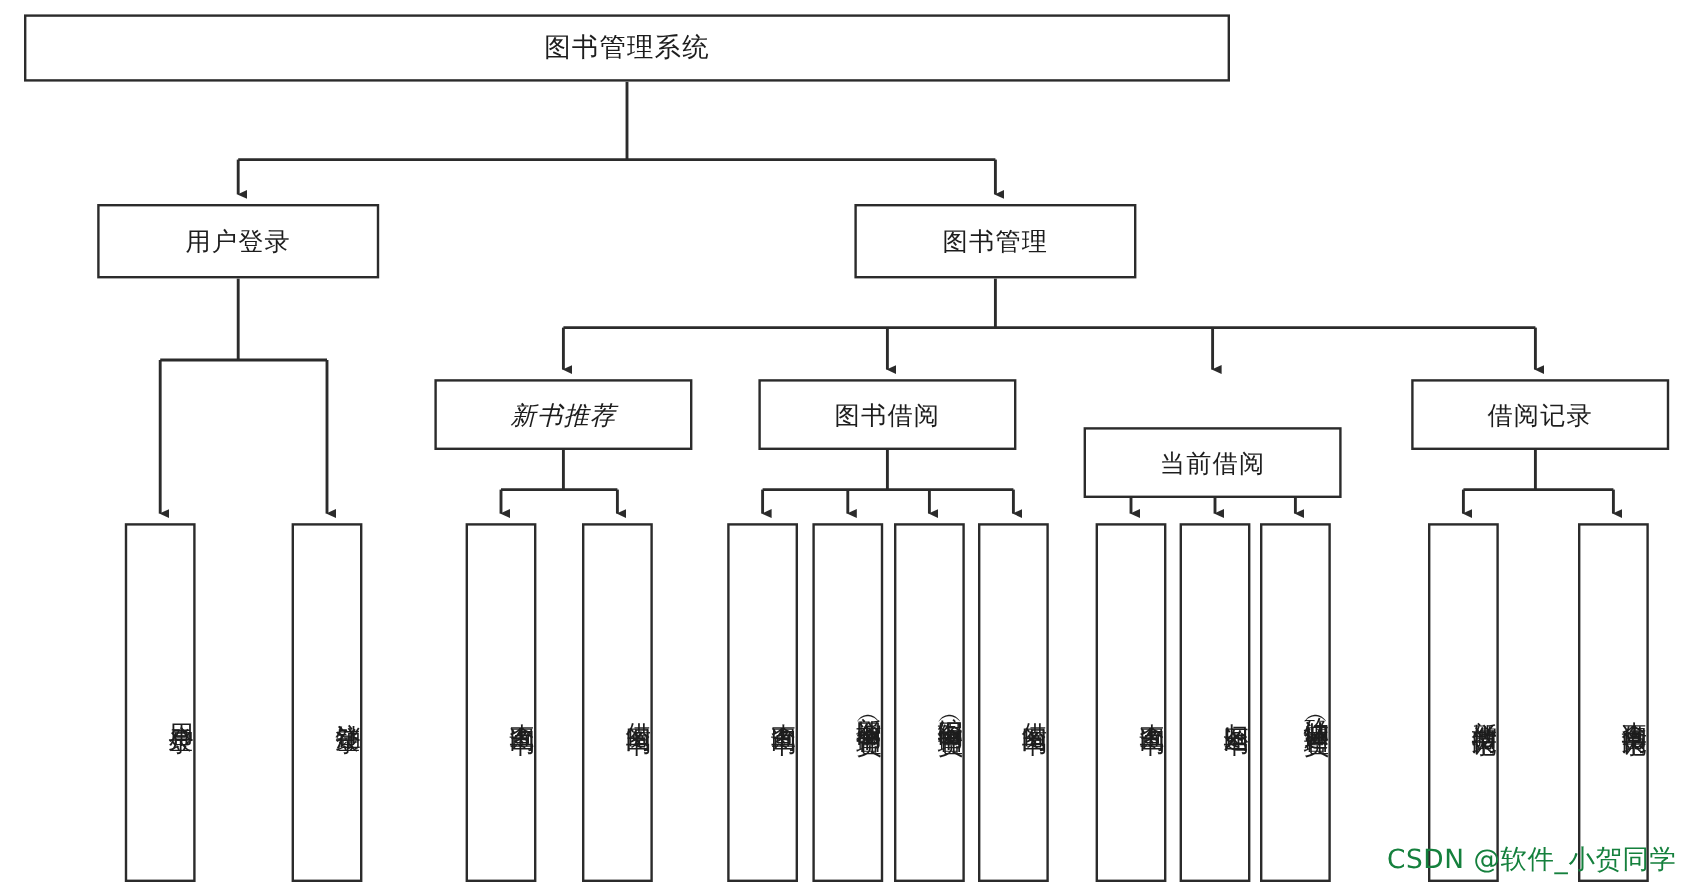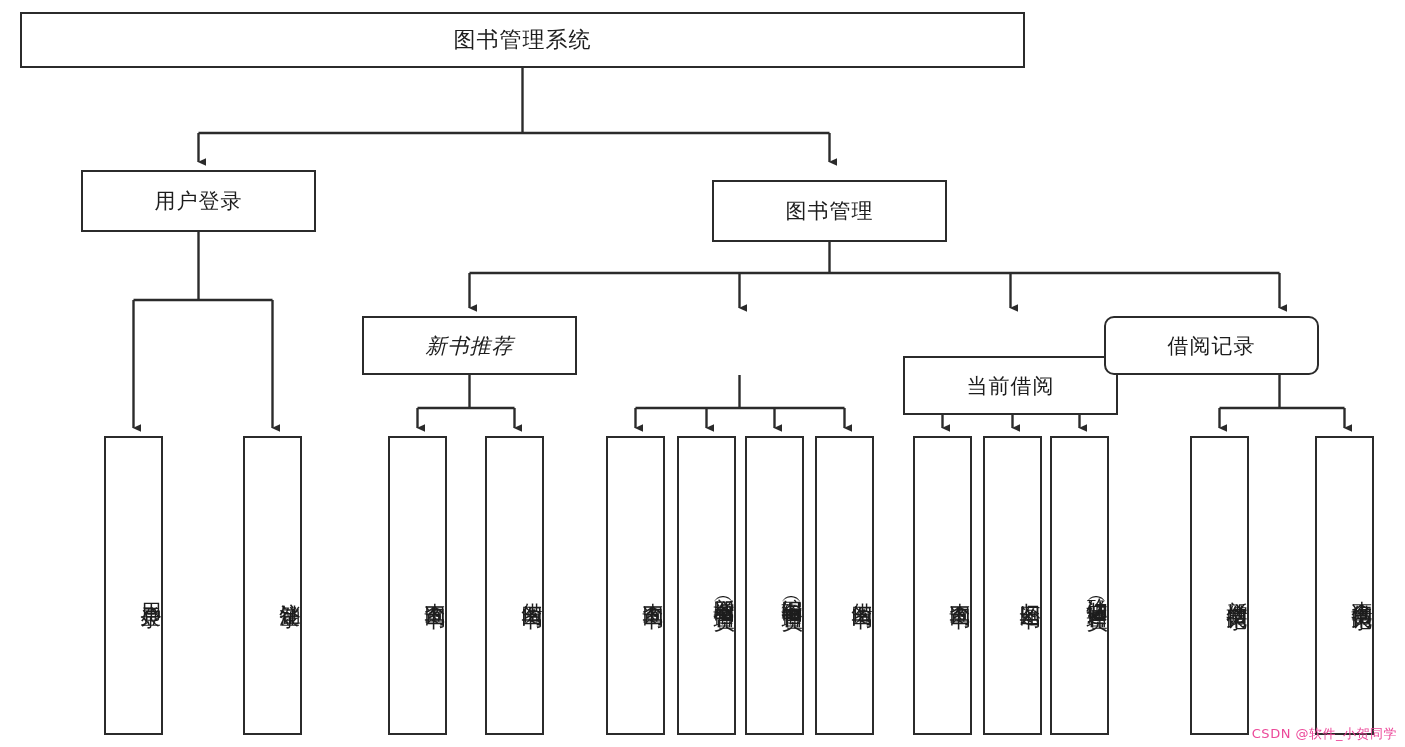--- a/index.html
+++ b/index.html
@@ -35,23 +35,23 @@
     letter-spacing:2px;
     align-items:flex-start;
     justify-content:center;
     padding-top:8px;
     line-height:1;
   }
   .node.leaf span{display:block;white-space:nowrap;}
 
   .watermark{
     position:absolute;
-    right:8px;bottom:4px;
-    font-size:13px;
-    color:#ec4899;
+    right:8px;bottom:16px;
+    font-size:22px;
+    color:#15803d;
     letter-spacing:0.5px;
     white-space:nowrap;
   }
 </style>
 </head>
 <body>
 
 <div id="canvas">
 
   <svg class="lines" viewBox="0 0 1405 747" xmlns="http://www.w3.org/2000/svg">
@@ -100,25 +100,26 @@
       <path d="M 1279.5 375 L 1279.5 408"></path>
       <path d="M 1219.5 408 L 1344.5 408"></path>
       <path d="M 1219.5 408 L 1219.5 428" marker-end="url(#arrow)"></path>
       <path d="M 1344.5 408 L 1344.5 428" marker-end="url(#arrow)"></path>
     </g>
   </svg>
 
   <div class="node h root" style="left:20px;top:12px;width:1005px;height:56px;">图书管理系统</div>
 
   <div class="node h" style="left:81px;top:170px;width:235px;height:62px;">用户登录</div>
-  <div class="node h" style="left:712px;top:170px;width:235px;height:62px;margin-top:10px;">图书管理</div>
+  <div class="node h" style="left:712px;top:170px;width:235px;height:62px;">图书管理</div>
 
   <div class="node h" style="left:362px;top:316px;width:215px;height:59px;font-style:italic;">新书推荐</div>
+  <div class="node h" style="left:632px;top:316px;width:215px;height:59px;">图书借阅</div>
   <div class="node h" style="left:903px;top:316px;width:215px;height:59px;margin-top:40px;">当前借阅</div>
-  <div class="node h" style="left:1104px;top:316px;width:215px;height:59px;border-radius:10px;">借阅记录</div>
+  <div class="node h" style="left:1176px;top:316px;width:215px;height:59px;">借阅记录</div>
 
   <div class="node leaf" style="left:104px;top:436px;width:59px;height:299px;">
     <span>用户登录</span>
   </div>
   <div class="node leaf" style="left:243px;top:436px;width:59px;height:299px;">
     <span>注销登录</span>
   </div>
   <div class="node leaf" style="left:388px;top:436px;width:59px;height:299px;">
     <span>查询图书</span>
   </div>

